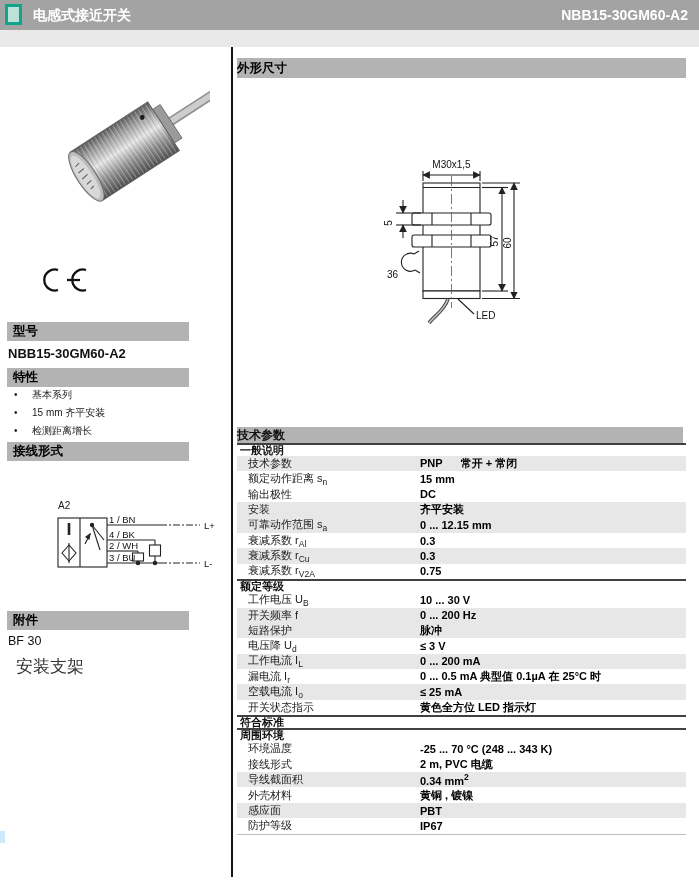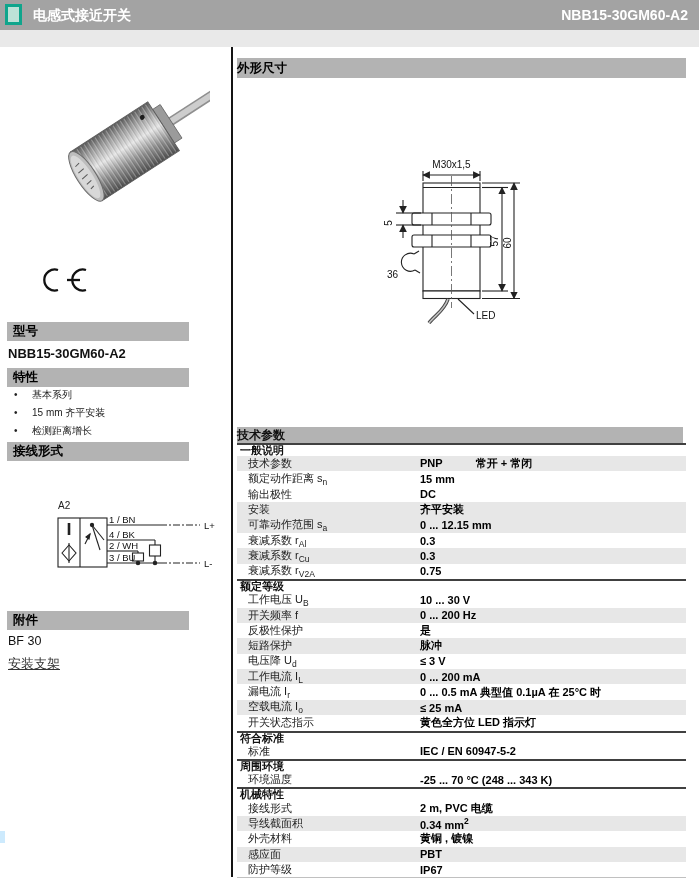--- a/index.html
+++ b/index.html
@@ -20,34 +20,34 @@
   .vdivider{position:absolute;left:231px;top:47px;width:2px;height:830px;background:var(--divider);}
 
   
   .lhead{position:absolute;left:7px;width:182px;height:19px;background:var(--section_bar);
     font-weight:bold;font-size:12.5px;line-height:19px;padding-left:6px;box-sizing:border-box;color:#000;}
   .lmodel{position:absolute;left:8px;top:346px;font-weight:bold;font-size:13px;}
   .features{position:absolute;left:8px;top:386px;width:215px;font-size:10px;color:#222;}
   .features .li{position:relative;padding-left:24px;line-height:18px;}
   .features .li::before{content:"•";position:absolute;left:6px;}
   .acc-model{position:absolute;left:8px;top:634px;font-weight:normal;font-size:12.5px;}
-  .acc-desc{position:absolute;left:8px;top:655px;font-size:13px;color:#333;text-decoration:underline;}
+  .acc-desc{position:absolute;left:16px;top:655px;font-size:17px;color:#333;}
 
   
   .rhead{position:absolute;left:237px;width:449px;height:20px;background:var(--section_bar);
     font-weight:bold;font-size:12.5px;line-height:20px;box-sizing:border-box;color:#000;}
   .techbar{position:absolute;left:237px;top:427px;width:446px;height:16px;background:var(--section_bar);
     font-weight:bold;font-size:12px;line-height:16px;box-sizing:border-box;}
   .ttable{position:absolute;left:237px;top:443px;width:449px;border-bottom:1px solid #c0c0c0;}
   .tgroup-title{height:11px;line-height:11px;border-top:2px solid #404040;font-weight:bold;font-size:11px;padding-left:3px;}
   .trow{height:15.4px;display:flex;align-items:center;font-size:11px;}
   .trow.shaded{background:var(--row_stripe);}
   .tlabel{width:183px;padding-left:11px;box-sizing:border-box;color:#1c1c1c;flex:none;white-space:nowrap;}
   .tvalue{font-weight:bold;color:#000;white-space:nowrap;}
-  .tvalue .v2{margin-left:33px;}
+  .tvalue .v2{margin-left:18px;}
   sub{font-size:8.5px;} sup{font-size:8.5px;}
 
   svg text{font-family:"Liberation Sans","DejaVu Sans",sans-serif;}
   .dim-svg{position:absolute;left:378px;top:148px;}
   .wire-svg{position:absolute;left:48px;top:496px;}
   .ce-svg{position:absolute;left:33px;top:266px;}
   .photo-svg{position:absolute;left:42px;top:60px;}
   .artifact{position:absolute;left:0;top:831px;width:5px;height:12px;background:#cdeafd;}
 </style>
 </head>
@@ -239,24 +239,20 @@
     </div>
     <div class="tgroup-title">额定等级</div>
     <div class="trow">
       <div class="tlabel">工作电压  U<sub>B</sub></div>
       <div class="tvalue">10 ... 30 V</div>
     </div>
     <div class="trow shaded">
       <div class="tlabel">开关频率 f</div>
       <div class="tvalue">0 ... 200 Hz</div>
     </div>
-    <div class="trow">
-      <div class="tlabel">反极性保护</div>
-      <div class="tvalue">是</div>
-    </div>
     <div class="trow shaded">
       <div class="tlabel">短路保护</div>
       <div class="tvalue">脉冲</div>
     </div>
     <div class="trow">
       <div class="tlabel">电压降  U<sub>d</sub></div>
       <div class="tvalue">≤ 3 V</div>
     </div>
     <div class="trow shaded">
       <div class="tlabel">工作电流  I<sub>L</sub></div>
@@ -268,30 +264,25 @@
     </div>
     <div class="trow shaded">
       <div class="tlabel">空载电流 I<sub>o</sub></div>
       <div class="tvalue">≤ 25 mA</div>
     </div>
     <div class="trow">
       <div class="tlabel">开关状态指示</div>
       <div class="tvalue">黄色全方位 LED 指示灯</div>
     </div>
     <div class="tgroup-title">符合标准</div>
-    <div class="trow">
-      <div class="tlabel">标准</div>
-      <div class="tvalue">IEC / EN 60947-5-2</div>
-    </div>
     <div class="tgroup-title">周围环境</div>
     <div class="trow">
       <div class="tlabel">环境温度</div>
       <div class="tvalue">-25 ... 70 °C (248 ... 343 K)</div>
     </div>
-    <div class="tgroup-title">机械特性</div>
     <div class="trow">
       <div class="tlabel">接线形式</div>
       <div class="tvalue">2 m, PVC 电缆</div>
     </div>
     <div class="trow shaded">
       <div class="tlabel">导线截面积</div>
       <div class="tvalue">0.34 mm<sup>2</sup></div>
     </div>
     <div class="trow">
       <div class="tlabel">外壳材料</div>

